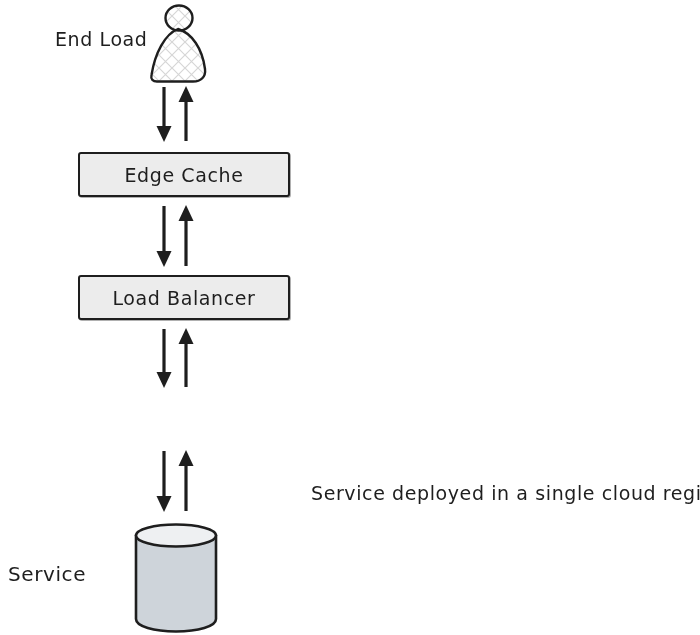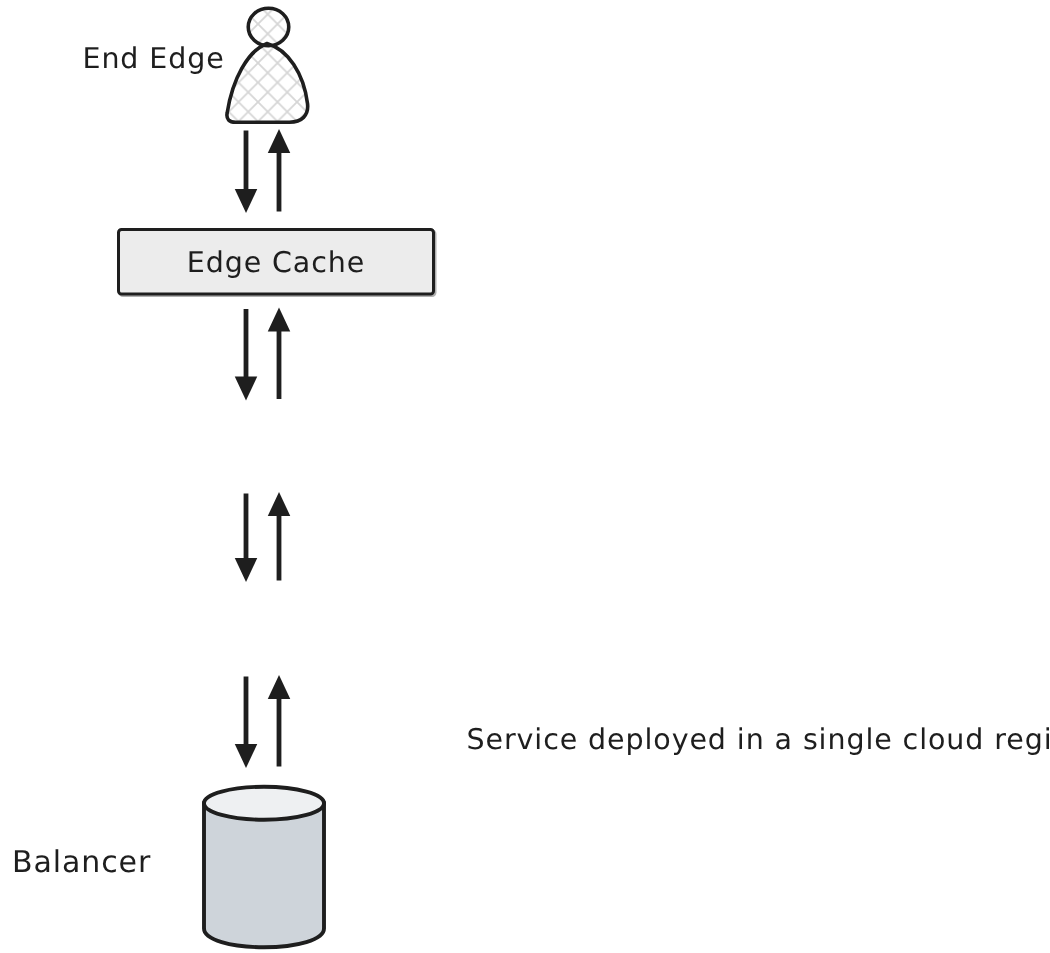--- a/index.html
+++ b/index.html
@@ -61,21 +61,21 @@
     <svg width="68" height="82" viewBox="0 0 68 82">
       <defs>
         <pattern id="crosshatch" width="13" height="13" patternUnits="userSpaceOnUse">
           <path d="M0 0 L13 13 M13 0 L0 13" stroke="#d6d6d6" stroke-width="1.2" fill="none"></path>
         </pattern>
       </defs>
       <path d="M32 26 C 19 31, 9 50, 5.5 72 C 4.5 76.5, 7 78.5, 11 78.5 L 47 78.5 C 55 78.5, 60 74, 59 66 C 56.5 46, 46 30, 32 26 Z" fill="url(#crosshatch)" stroke="#1e1e1e" stroke-width="2.4" stroke-linejoin="round"></path>
       <ellipse cx="33" cy="15" rx="13.5" ry="12.5" fill="url(#crosshatch)" stroke="#1e1e1e" stroke-width="2.4"></ellipse>
     </svg>
   </div>
-  <div class="sketch-label label-end-user">End Edge</div>
+  <div class="sketch-label label-end-user">End Load</div>
 
   <div class="arrow-pair arrow-1">
     <svg width="48" height="60" viewBox="0 0 48 60">
       <line x1="13" y1="3" x2="13" y2="44" stroke="#1e1e1e" stroke-width="3.2"></line>
       <polygon points="13,58 5.5,42 20.5,42" fill="#1e1e1e"></polygon>
       <line x1="35" y1="57" x2="35" y2="16" stroke="#1e1e1e" stroke-width="3.2"></line>
       <polygon points="35,2 27.5,18 42.5,18" fill="#1e1e1e"></polygon>
     </svg>
   </div>
 
@@ -85,20 +85,23 @@
 
   <div class="arrow-pair arrow-2">
     <svg width="48" height="66" viewBox="0 0 48 66">
       <line x1="13" y1="3" x2="13" y2="50" stroke="#1e1e1e" stroke-width="3.2"></line>
       <polygon points="13,64 5.5,48 20.5,48" fill="#1e1e1e"></polygon>
       <line x1="35" y1="63" x2="35" y2="16" stroke="#1e1e1e" stroke-width="3.2"></line>
       <polygon points="35,2 27.5,18 42.5,18" fill="#1e1e1e"></polygon>
     </svg>
   </div>
 
+  <div class="node-box box-load-balancer">
+    <span>Load Balancer</span>
+  </div>
 
   <div class="arrow-pair arrow-3">
     <svg width="48" height="64" viewBox="0 0 48 64">
       <line x1="13" y1="3" x2="13" y2="48" stroke="#1e1e1e" stroke-width="3.2"></line>
       <polygon points="13,62 5.5,46 20.5,46" fill="#1e1e1e"></polygon>
       <line x1="35" y1="61" x2="35" y2="16" stroke="#1e1e1e" stroke-width="3.2"></line>
       <polygon points="35,2 27.5,18 42.5,18" fill="#1e1e1e"></polygon>
     </svg>
   </div>
 
@@ -111,17 +114,17 @@
       <polygon points="35,2 27.5,18 42.5,18" fill="#1e1e1e"></polygon>
     </svg>
   </div>
 
   <div class="cylinder-icon-wrap">
     <svg width="88" height="114" viewBox="0 0 88 114">
       <path d="M4 14 L4 98 C4 105.5 22 110.5 44 110.5 C66 110.5 84 105.5 84 98 L84 14 Z" fill="#ced4da" stroke="#1e1e1e" stroke-width="2.6" stroke-linejoin="round"></path>
       <ellipse cx="44" cy="14.5" rx="40" ry="11" fill="#eef0f2" stroke="#1e1e1e" stroke-width="2.6"></ellipse>
     </svg>
   </div>
-  <div class="sketch-label label-database">Balancer</div>
+  <div class="sketch-label label-database">Service</div>
 
   <div class="sketch-label label-annotation">Service deployed in a single cloud region</div>
 
 </div>
 
 </body></html>

